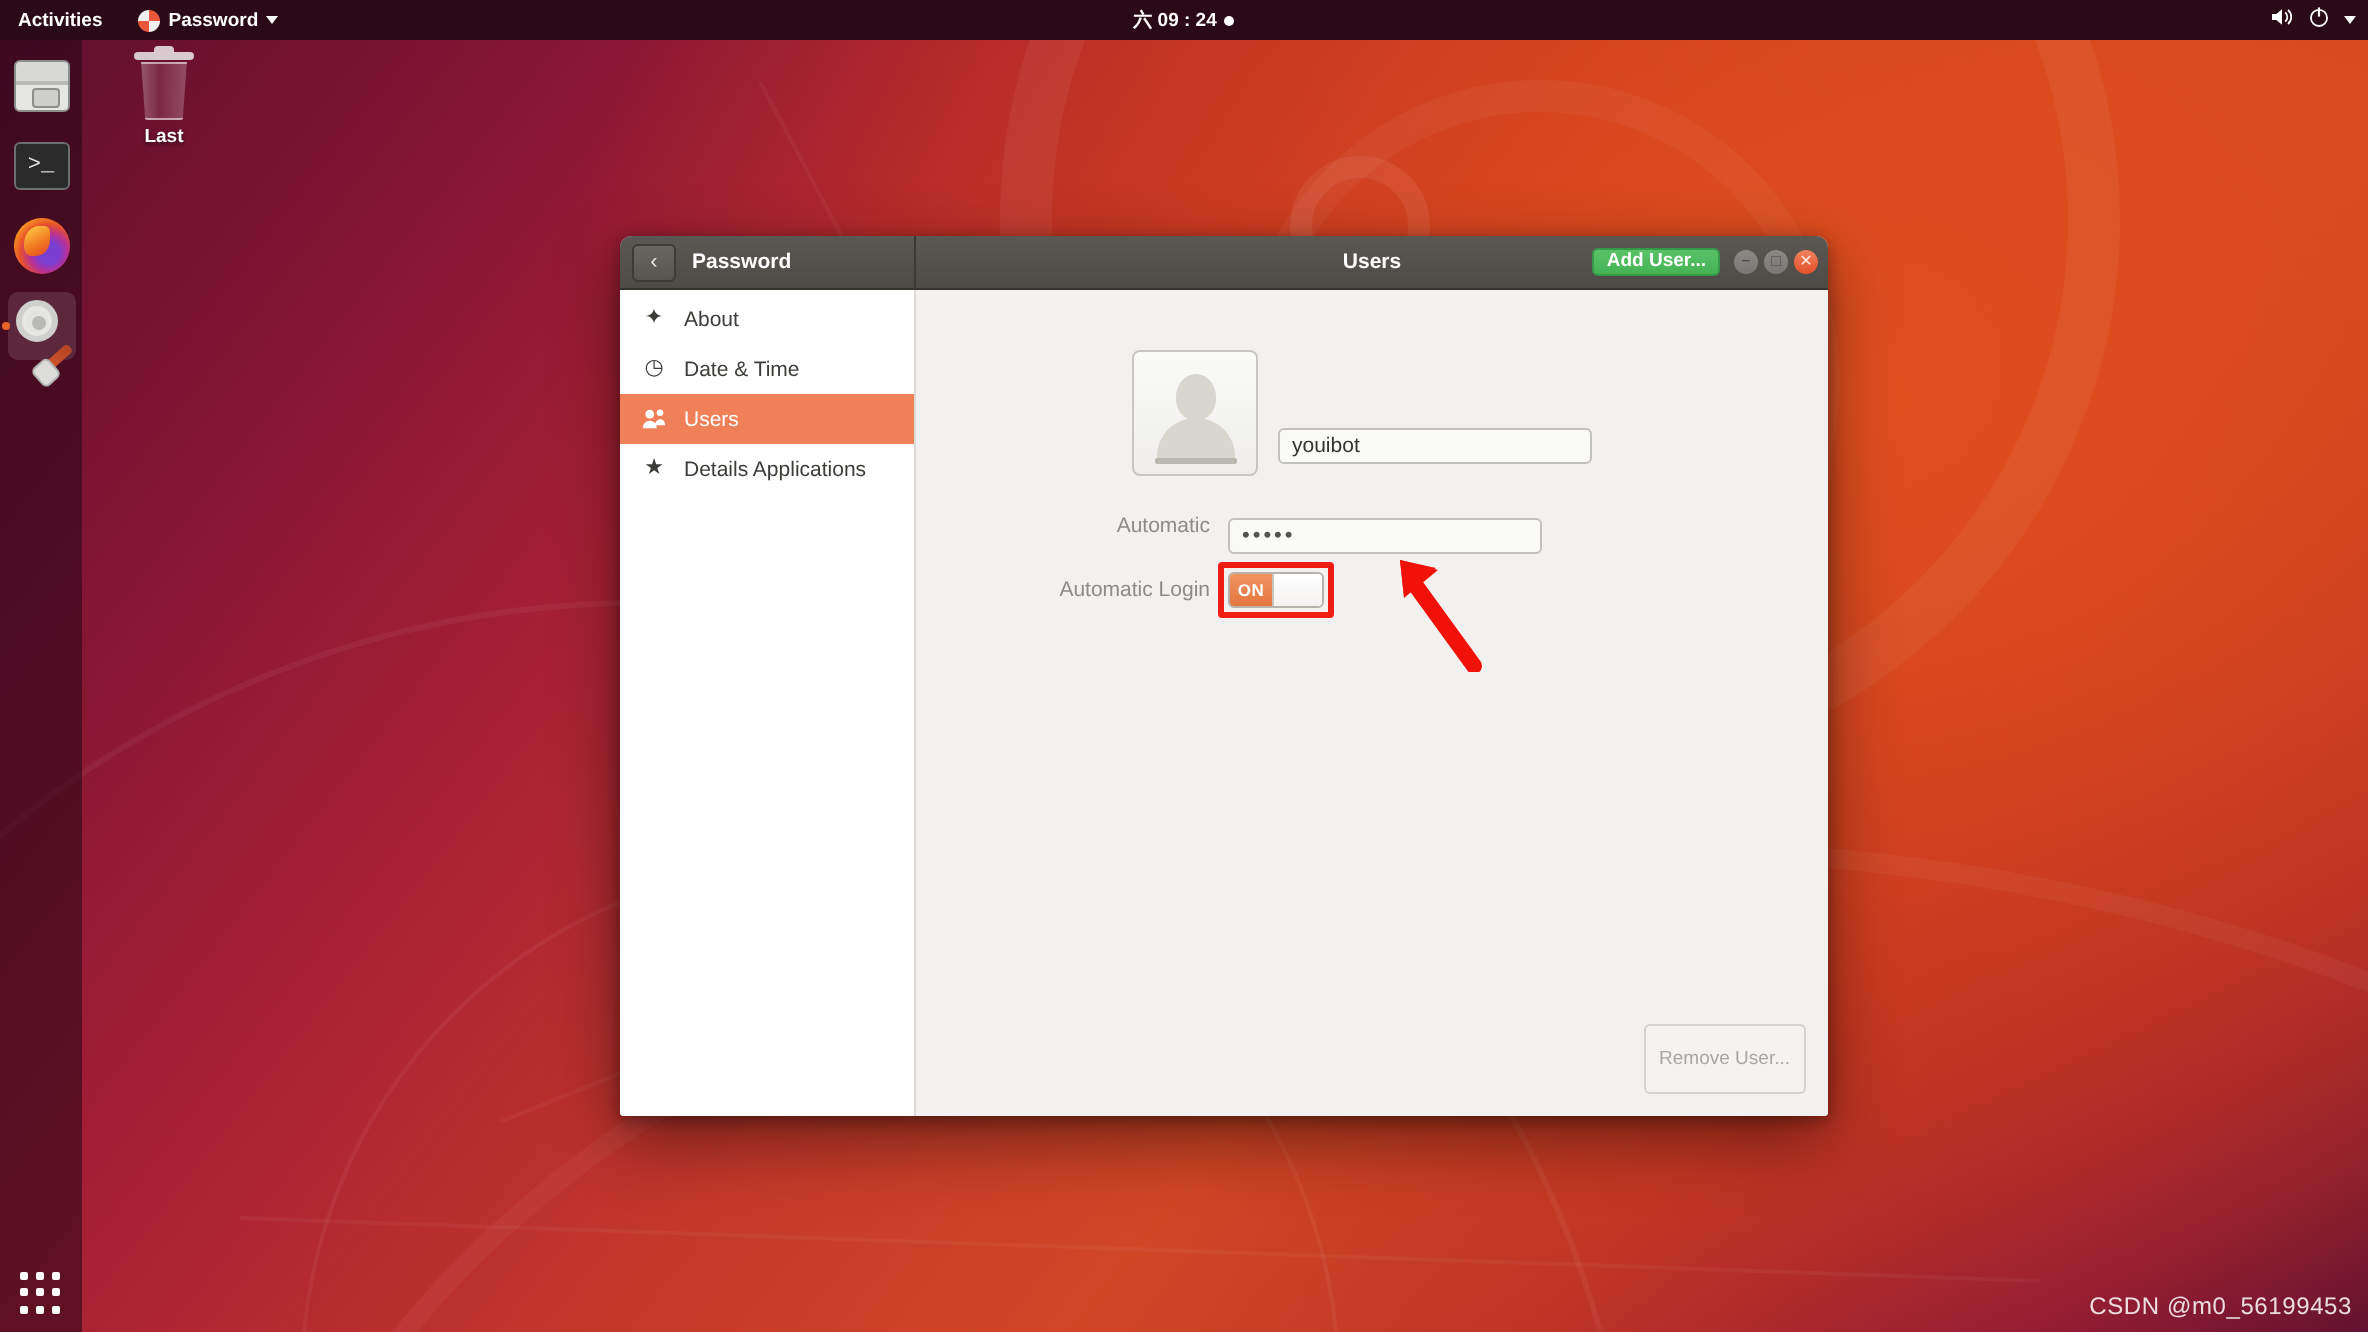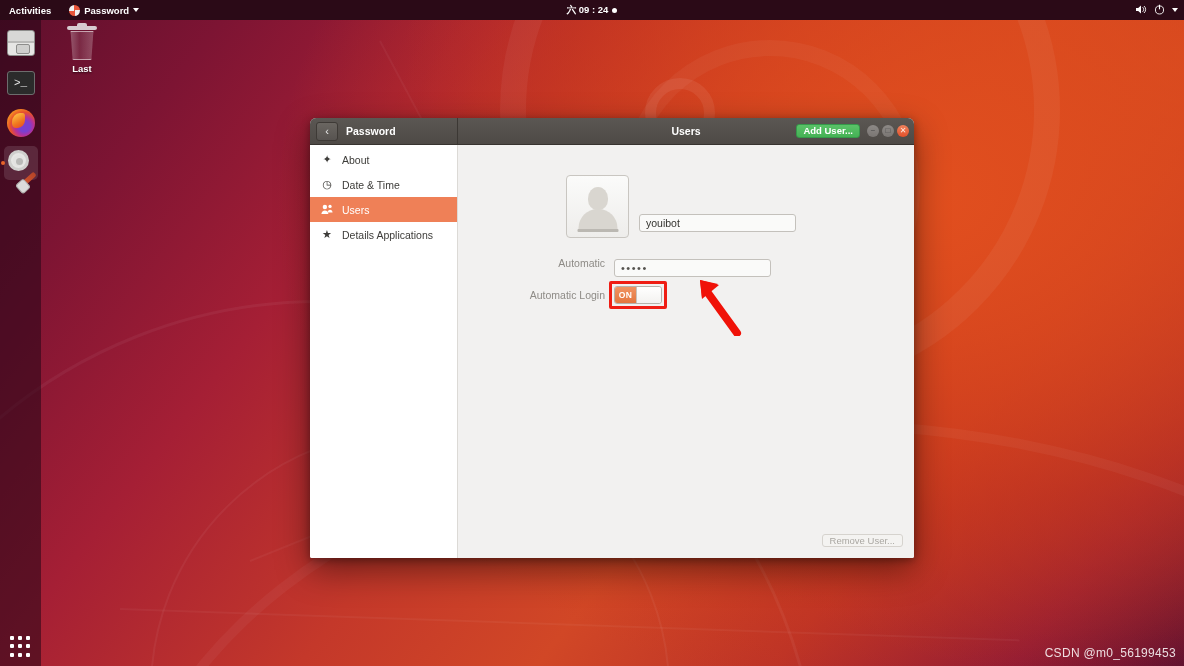--- a/index.html
+++ b/index.html
@@ -273,21 +273,21 @@
     position: absolute; left: -5px; top: -5px; width: 58px; height: 28px;
     border: 3px solid #ef1d14; border-radius: 2px; pointer-events: none;
   }
 
   #red-arrow { position: absolute; left: 688px; top: 276px; z-index: 26; pointer-events: none; }
 
   .remove-btn {
     position: absolute; right: 11px; bottom: 11px;
     font-size: 9.5px; color: #aaa7a2;
     background: #f4f3f1; border: 1px solid #d6d3ce; border-radius: 3px;
-    padding: 1px 7px; line-height: 1;
+    padding: 12px 7px; line-height: 1;
   }
 
   #watermark {
     position: absolute; right: 8px; bottom: 6px; z-index: 45;
     color: rgba(255,255,255,0.85); font-size: 12px; letter-spacing: 0.3px;
   }
 </style>
 </head>
 <body>
 

